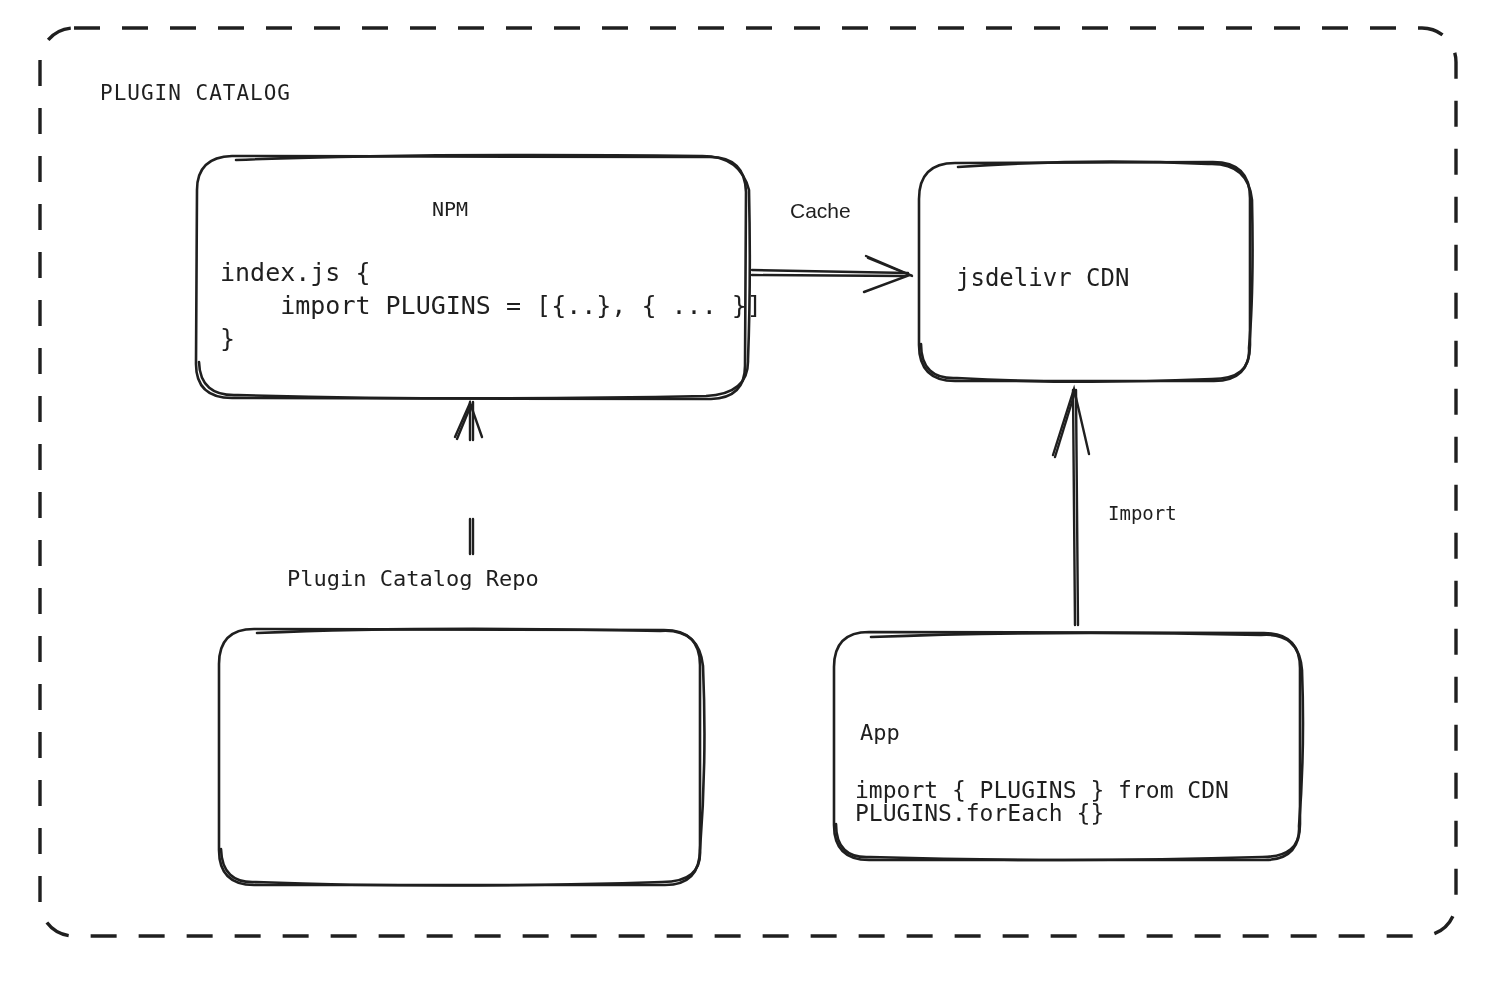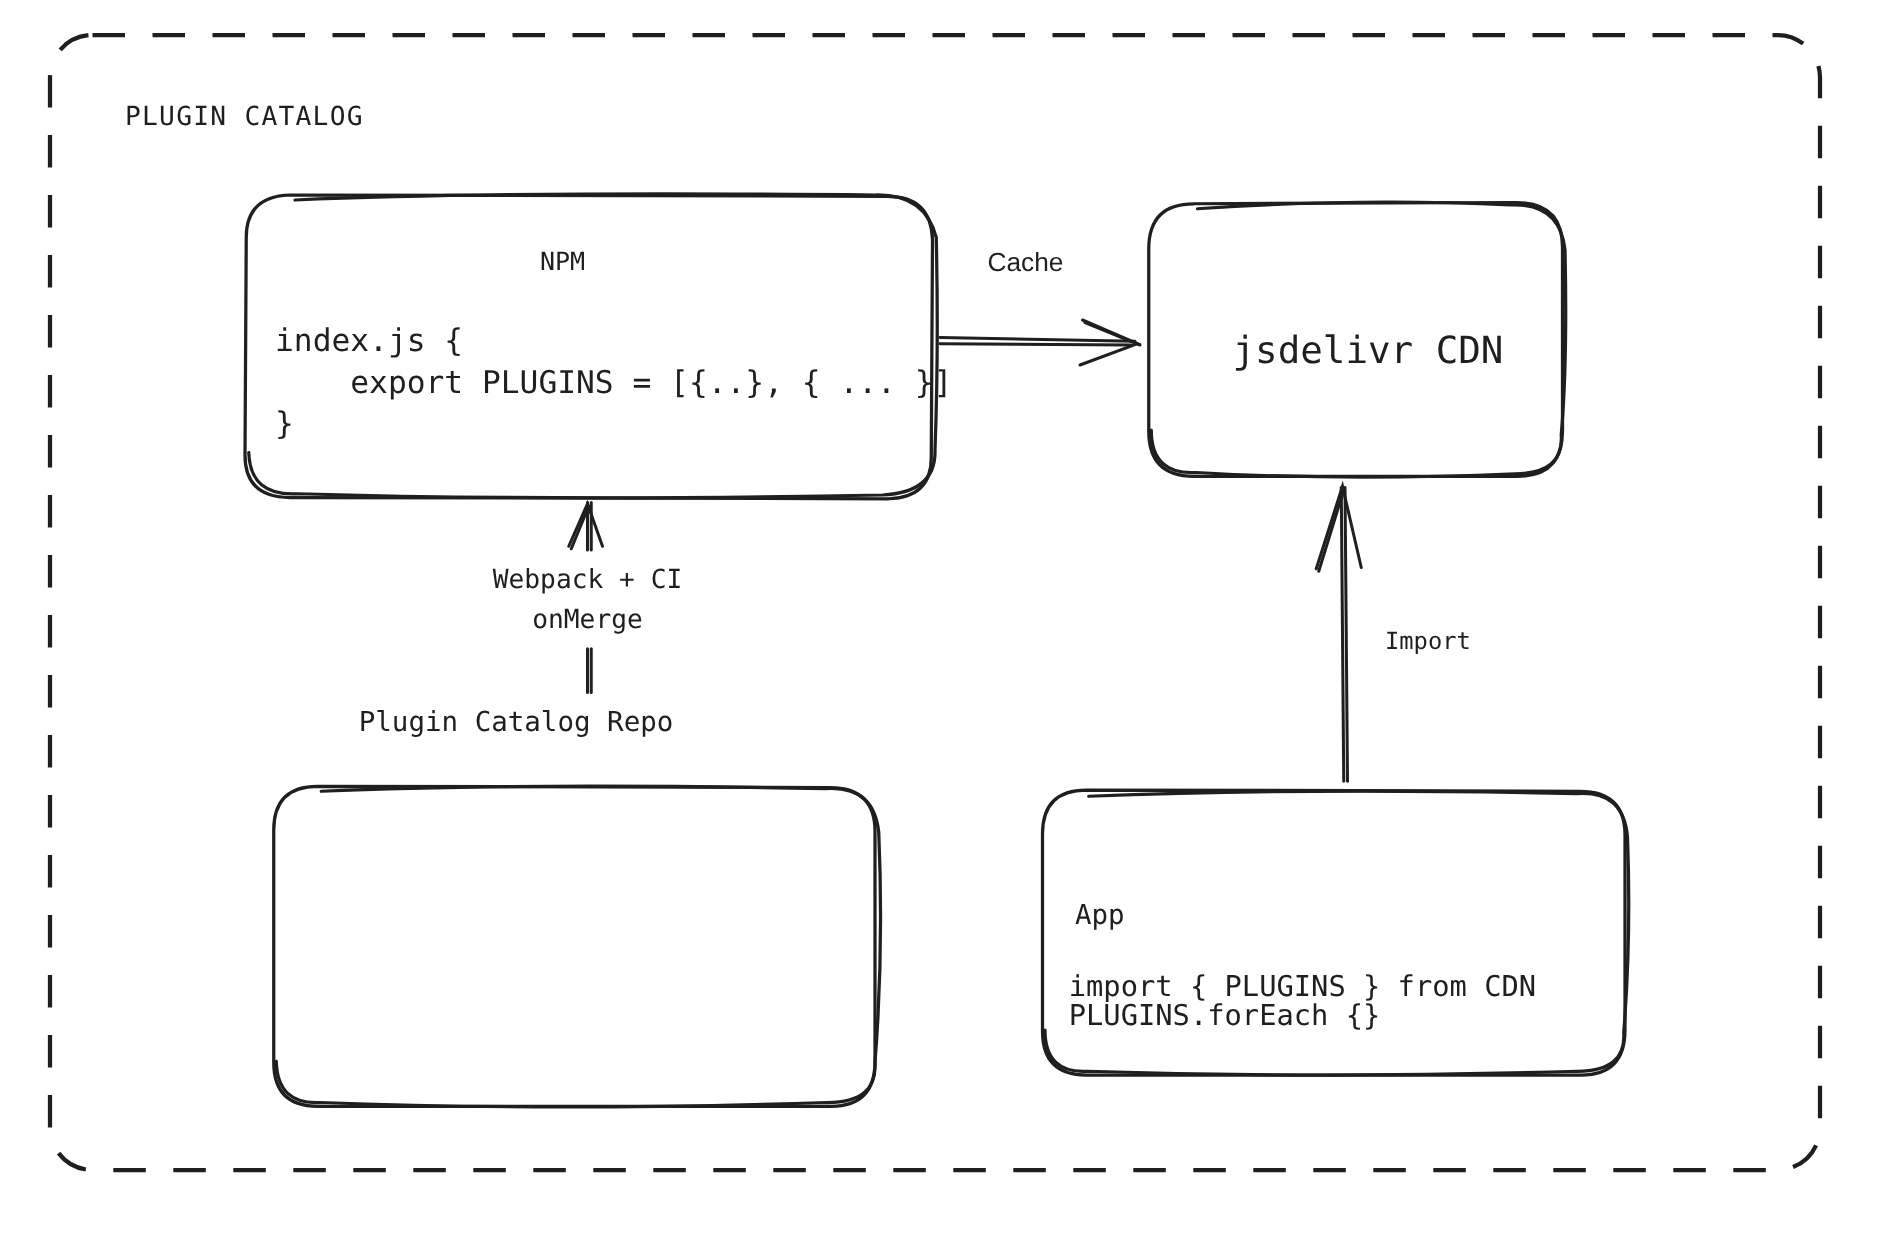--- a/index.html
+++ b/index.html
@@ -40,23 +40,23 @@
     top: 199px;
     font-size: 20px;
   }
   .npm-code {
     left: 220px;
     top: 256px;
     font-size: 25px;
     line-height: 1.32;
   }
   .cdn-title {
-    left: 986px;
+    left: 956px;
     top: 266px;
-    font-size: 30px;
+    font-size: 24px;
   }
   .cache-label {
     left: 790px;
     top: 200px;
     font-size: 21px;
     font-family: "Liberation Sans", "DejaVu Sans", sans-serif;
   }
   .webpack-label {
     left: 372px;
     top: 448px;
@@ -153,29 +153,27 @@
       <path d="M 1055 457 L 1075 392"></path>
     </g>
 
   </svg>
 
   <div class="lbl group-title">PLUGIN CATALOG</div>
 
   <div class="lbl npm-title">NPM</div>
 
   <div class="lbl npm-code">index.js {
-    export PLUGINS = [{..}, { ... }]
+    import PLUGINS = [{..}, { ... }]
 }</div>
 
   <div class="lbl cdn-title">jsdelivr CDN</div>
 
   <div class="lbl cache-label">Cache</div>
 
-  <div class="lbl webpack-label">Webpack + CI
-onMerge</div>
 
   <div class="lbl repo-label">Plugin Catalog Repo</div>
 
 
   <div class="lbl import-label">Import</div>
 
   <div class="lbl app-title">App</div>
 
   <div class="lbl app-line1">import { PLUGINS } from CDN</div>
 

